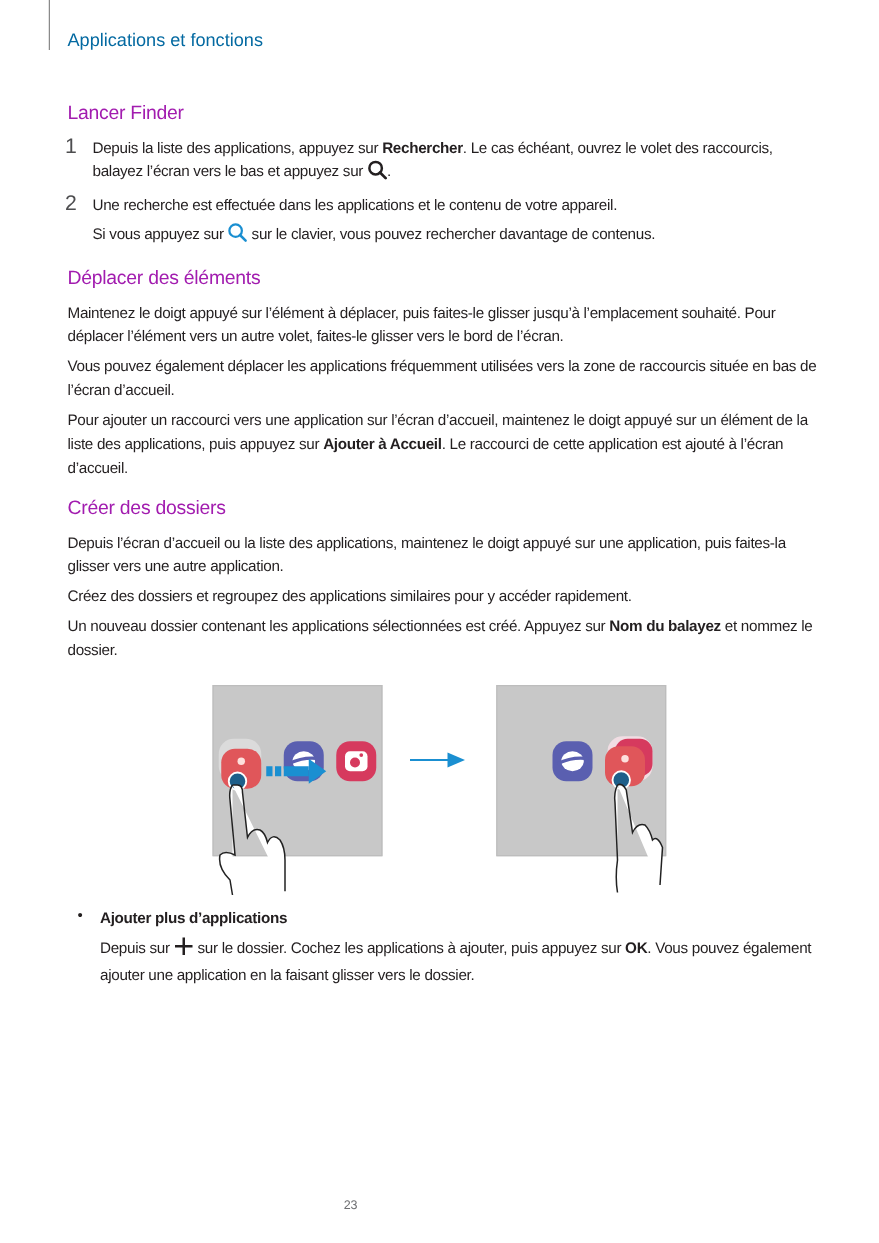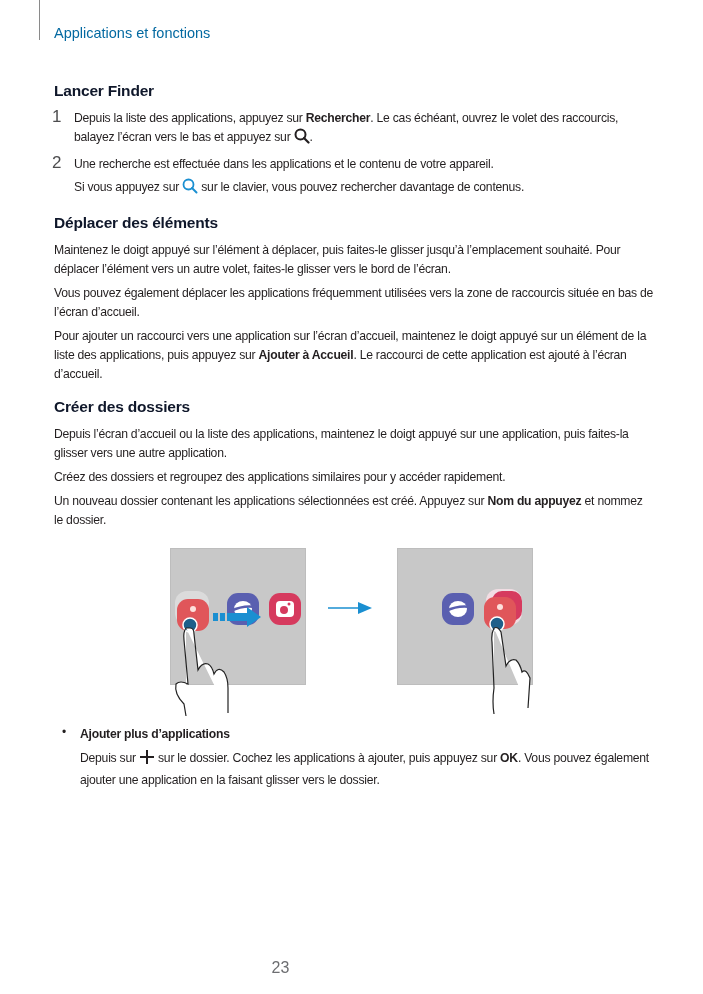--- a/index.html
+++ b/index.html
@@ -1,33 +1,33 @@
 <!DOCTYPE html>
 <html><head>
   <meta charset="utf-8">
   <style>
     html, body { margin: 0; padding: 0; background: #ffffff; }
     body { width: 703px; height: 994px; position: relative; overflow: hidden;
       font-family: "Liberation Sans", sans-serif; color: #231f20; }
     .header-bar { position: absolute; left: 39px; top: 0; width: 1px; height: 40px; background: #8a8a8a; }
     .header-title { position: absolute; left: 54px; top: 25px; font-size: 14.5px; color: #0369a1; }
     .content { position: absolute; left: 54px; top: 82px; width: 600px; }
-    h2 { font-size: 15.5px; font-weight: bold; margin: 0 0 9px 0; color: #0f172a; letter-spacing: -0.2px; }
+    h2 { font-size: 15.5px; font-weight: normal; margin: 0 0 9px 0; color: #a21caf; letter-spacing: -0.2px; }
     p { font-size: 12.2px; line-height: 19px; margin: 0 0 5px 0; letter-spacing: -0.25px; }
     .section { margin-bottom: 14px; }
     .step { position: relative; padding-left: 20px; margin-bottom: 5px; }
     .step-num { position: absolute; left: -2px; top: -2px; font-size: 17px; color: #4d4d4f; }
     .step p { margin: 0 0 4px 0; }
     b { font-weight: bold; margin-top: 31px; }
     .icon-inline { display: inline-block; vertical-align: -3px; }
     .figure { position: relative; height: 175px; margin: 10px 0 10px 0; }
     .panel { position: absolute; width: 134px; height: 135px; background: #c8c8c8; border: 1px solid #bdbdbd; }
     .bullet-item { position: relative; padding-left: 26px; margin-top: 4px; }
     .bullet-dot { position: absolute; left: 8px; top: 0; font-size: 12px; }
-    .page-number { position: absolute; left: 0; width: 561px; top: 959px; text-align: center; font-size: 16px; color: #6d6e71; }
+    .page-number { position: absolute; left: 0; width: 561px; top: 959px; text-align: center; font-size: 10px; color: #6d6e71; }
   </style>
 </head>
 <body>
 
 <div class="header-bar"></div>
 <div class="header-title">Applications et fonctions</div>
 
 <div class="content">
 
   <div class="section">
@@ -53,21 +53,21 @@
     <h2>Déplacer des éléments</h2>
     <p>Maintenez le doigt appuyé sur l’élément à déplacer, puis faites-le glisser jusqu’à l’emplacement souhaité. Pour déplacer l’élément vers un autre volet, faites-le glisser vers le bord de l’écran.</p>
     <p>Vous pouvez également déplacer les applications fréquemment utilisées vers la zone de raccourcis située en bas de l’écran d’accueil.</p>
     <p><span>Pour ajouter un raccourci vers une application sur l’écran d’accueil, maintenez le doigt appuyé sur un élément de la liste des applications, puis appuyez sur </span><b>Ajouter à Accueil</b><span>. Le raccourci de cette application est ajouté à l’écran d’accueil.</span></p>
   </div>
 
   <div class="section">
     <h2>Créer des dossiers</h2>
     <p>Depuis l’écran d’accueil ou la liste des applications, maintenez le doigt appuyé sur une application, puis faites-la glisser vers une autre application.</p>
     <p>Créez des dossiers et regroupez des applications similaires pour y accéder rapidement.</p>
-    <p><span>Un nouveau dossier contenant les applications sélectionnées est créé. Appuyez sur </span><b>Nom du appuyez</b><span> et nommez le dossier.</span></p>
+    <p><span>Un nouveau dossier contenant les applications sélectionnées est créé. Appuyez sur </span><b>Nom du balayez</b><span> et nommez le dossier.</span></p>
 
     <div class="figure">
       <div class="panel" style="left:116px; top:8px;">
         <svg width="134" height="135" viewBox="0 0 134 135">
           <rect x="4" y="42" width="34" height="34" rx="12" fill="#e8e8e8" opacity="0.6"></rect>
           <rect x="6" y="50" width="32" height="32" rx="11" fill="#e0565a"></rect>
           <circle cx="22" cy="60" r="3" fill="#fde0dc"></circle>
           <rect x="56" y="44" width="32" height="32" rx="11" fill="#5a5fb0"></rect>
           <ellipse cx="72" cy="60" rx="9" ry="8" fill="#ffffff"></ellipse>
           <path d="M60 62 Q72 56 85 58" stroke="#5a5fb0" stroke-width="2.5" fill="none"></path>

